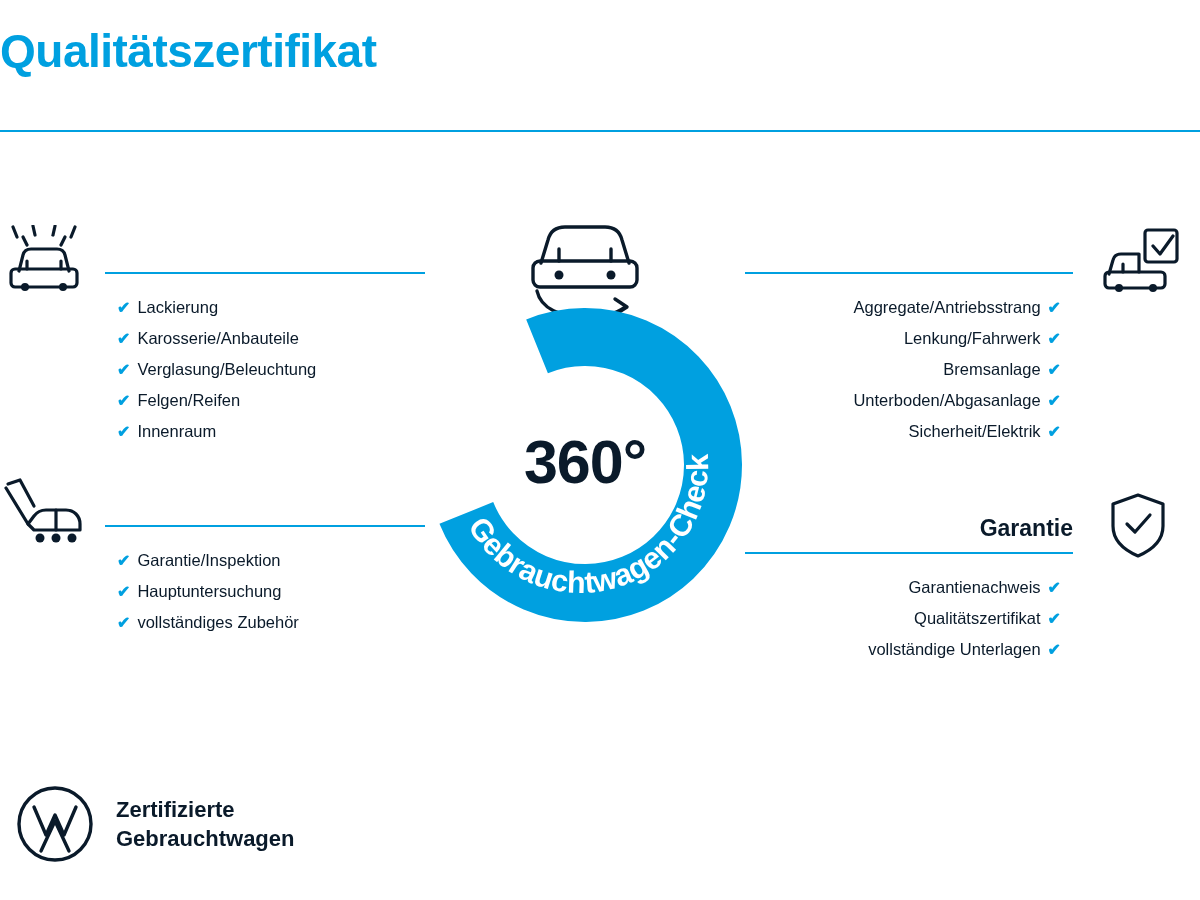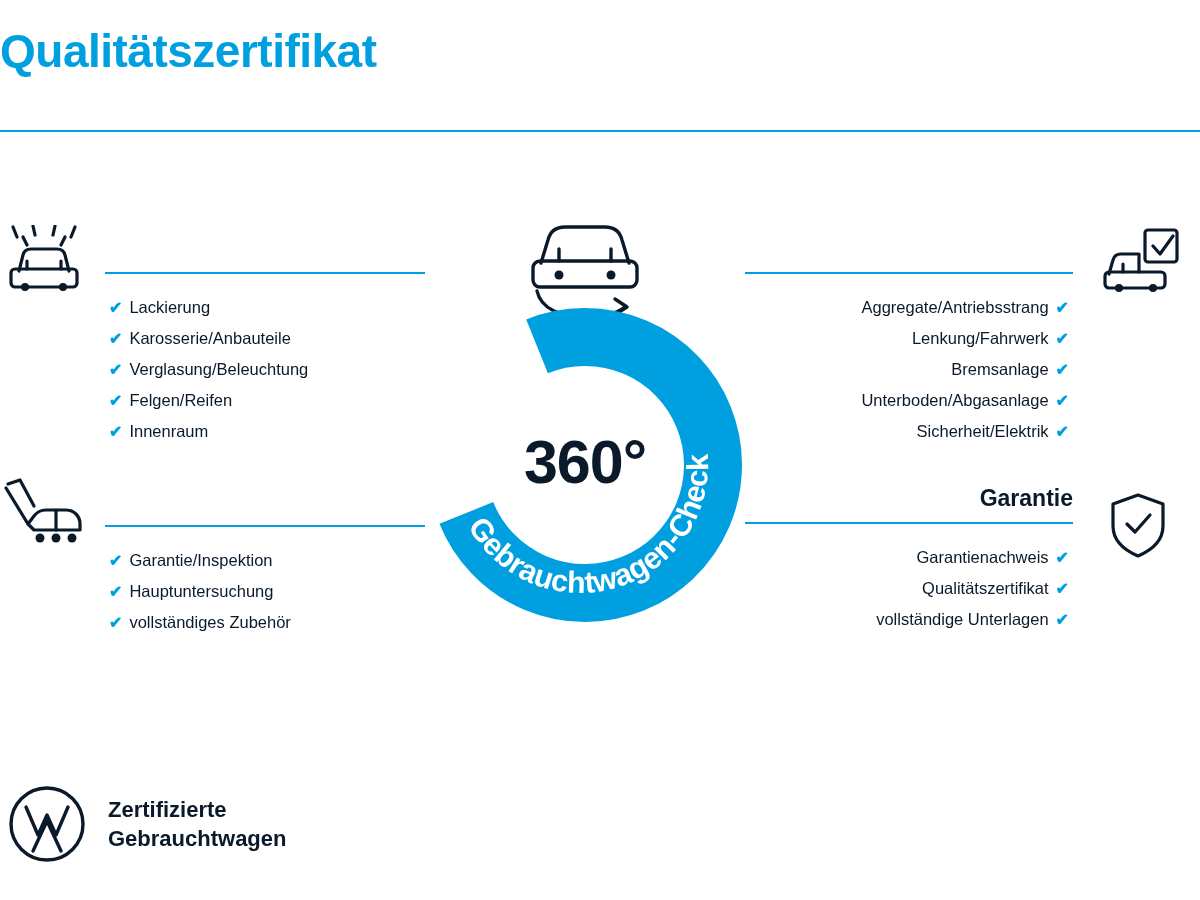--- a/index.html
+++ b/index.html
@@ -54,21 +54,21 @@
     background: #00A0E0;
     margin-top: 10px;
   }
 
   
   .col-left { left: 105px; width: 320px; }
   .col-right { left: 745px; width: 328px; text-align: right; }
 
   .list {
     list-style: none;
-    margin: 4px;
+    margin: 12px;
     padding: 0;
     margin-top: 18px;
   }
   .list li {
     font-size: 16.5px;
     color: #0A1A2A;
     line-height: 31px;
     white-space: nowrap;
   }
   .check {
@@ -113,21 +113,21 @@
     top: 215px;
     width: 350px;
     height: 110px;
     display: flex;
     justify-content: center;
   }
 
   
   .footer {
     position: absolute;
-    left: 8px;
+    left: 16px;
     top: 785px;
     display: flex;
     align-items: center;
   }
   .footer-text {
     margin-left: 22px;
     font-size: 22px;
     font-weight: bold;
     color: #0A1A2A;
     line-height: 29px;
@@ -212,21 +212,21 @@
     </ul>
   </div>
 
   <div class="icon-box" style="left:1108px; top:492px;">
     <svg width="60" height="68" viewBox="0 0 60 68" fill="none" stroke="#0A1A2A" stroke-width="3.2" stroke-linecap="round" stroke-linejoin="round">
       <path d="M30 3 L55 12 L55 34 C55 48 44 58 30 64 C16 58 5 48 5 34 L5 12 Z"></path>
       <path d="M19 32 L27 40 L42 23"></path>
     </svg>
   </div>
 
-  <div class="section col-right" style="top:485px;text-align:right;">
+  <div class="section col-right" style="top:515px;text-align:right;">
     <div class="section-head">Garantie</div>
     <div class="section-rule"></div>
     <ul class="list">
       <li><span>Garantienachweis</span><span class="check">✔</span></li>
       <li><span>Qualitätszertifikat</span><span class="check">✔</span></li>
       <li><span>vollständige Unterlagen</span><span class="check">✔</span></li>
     </ul>
   </div>
 
   <div class="car-top">

